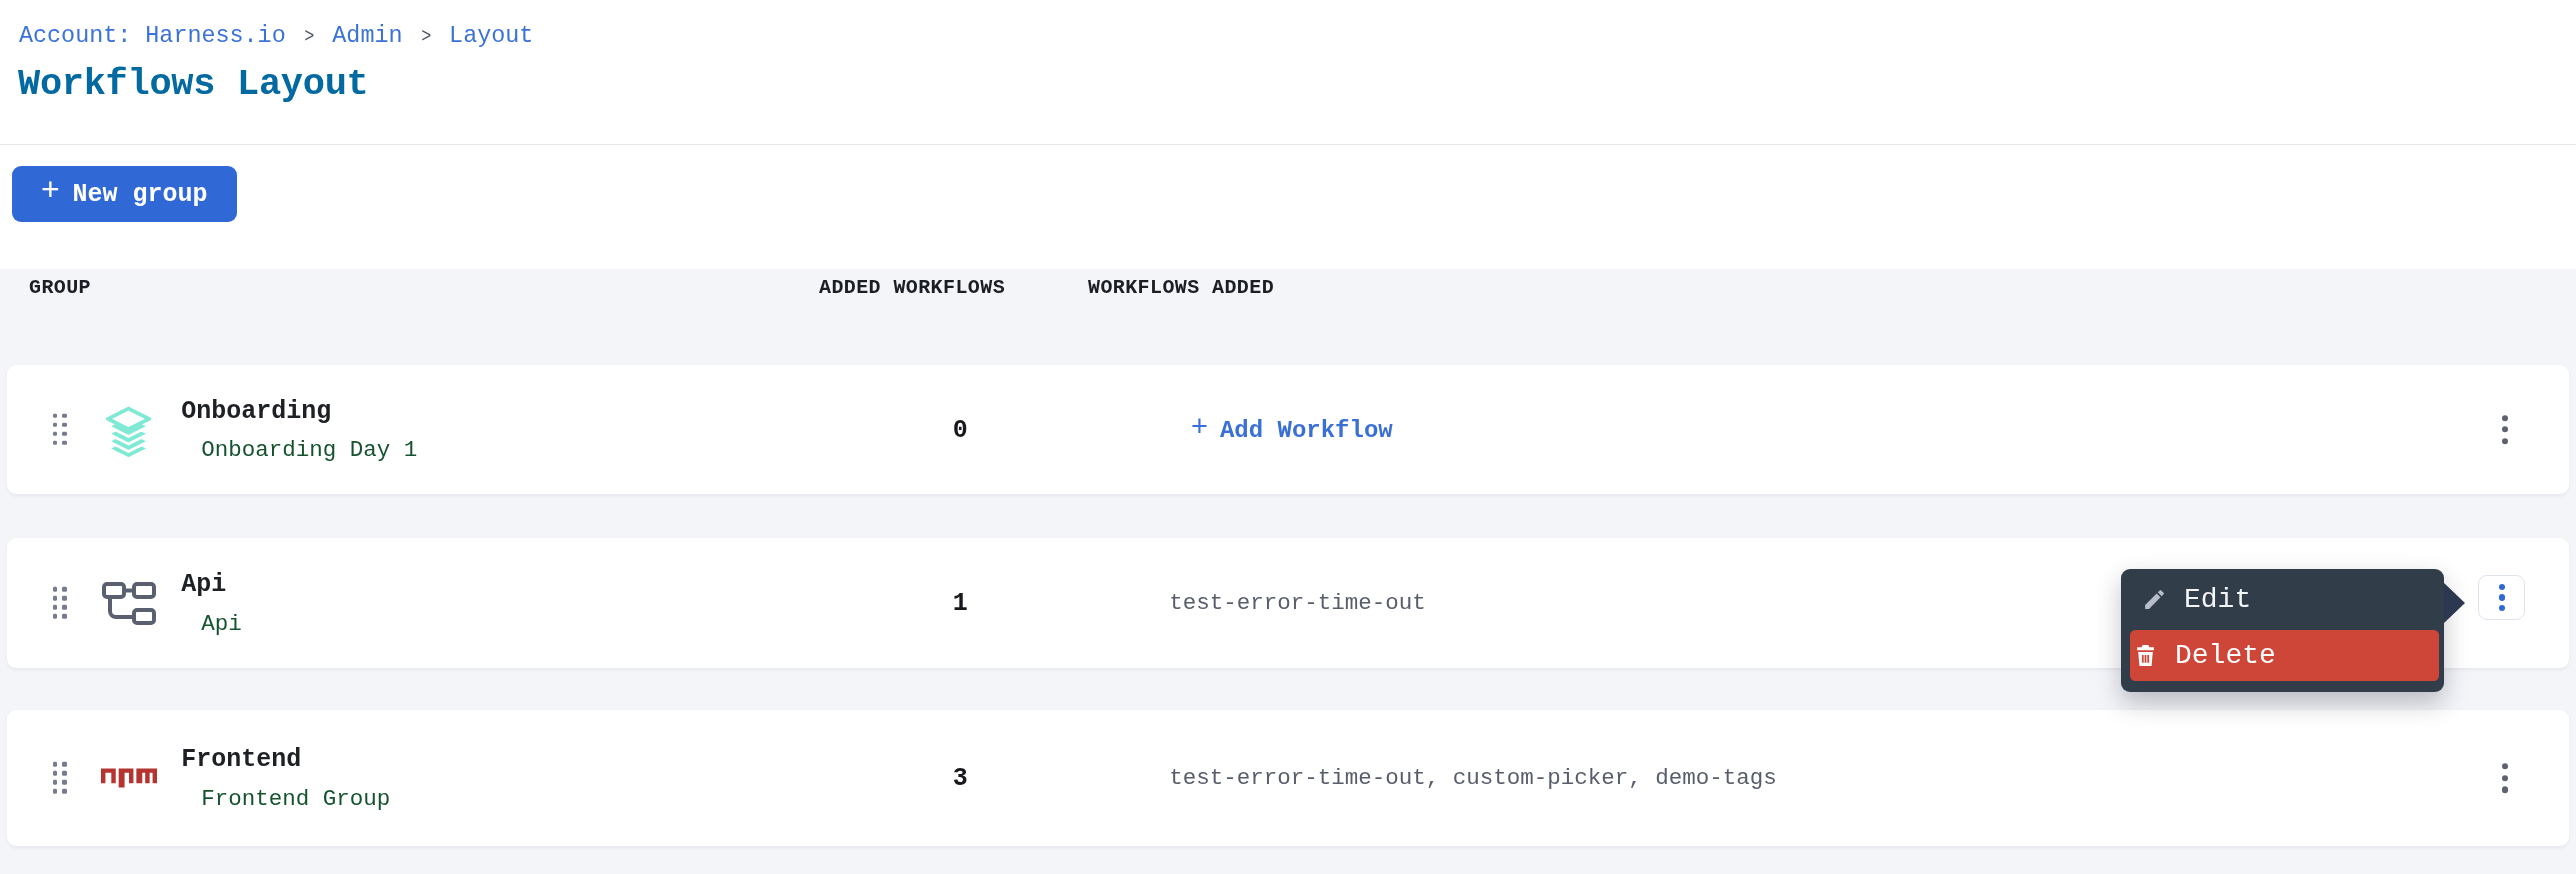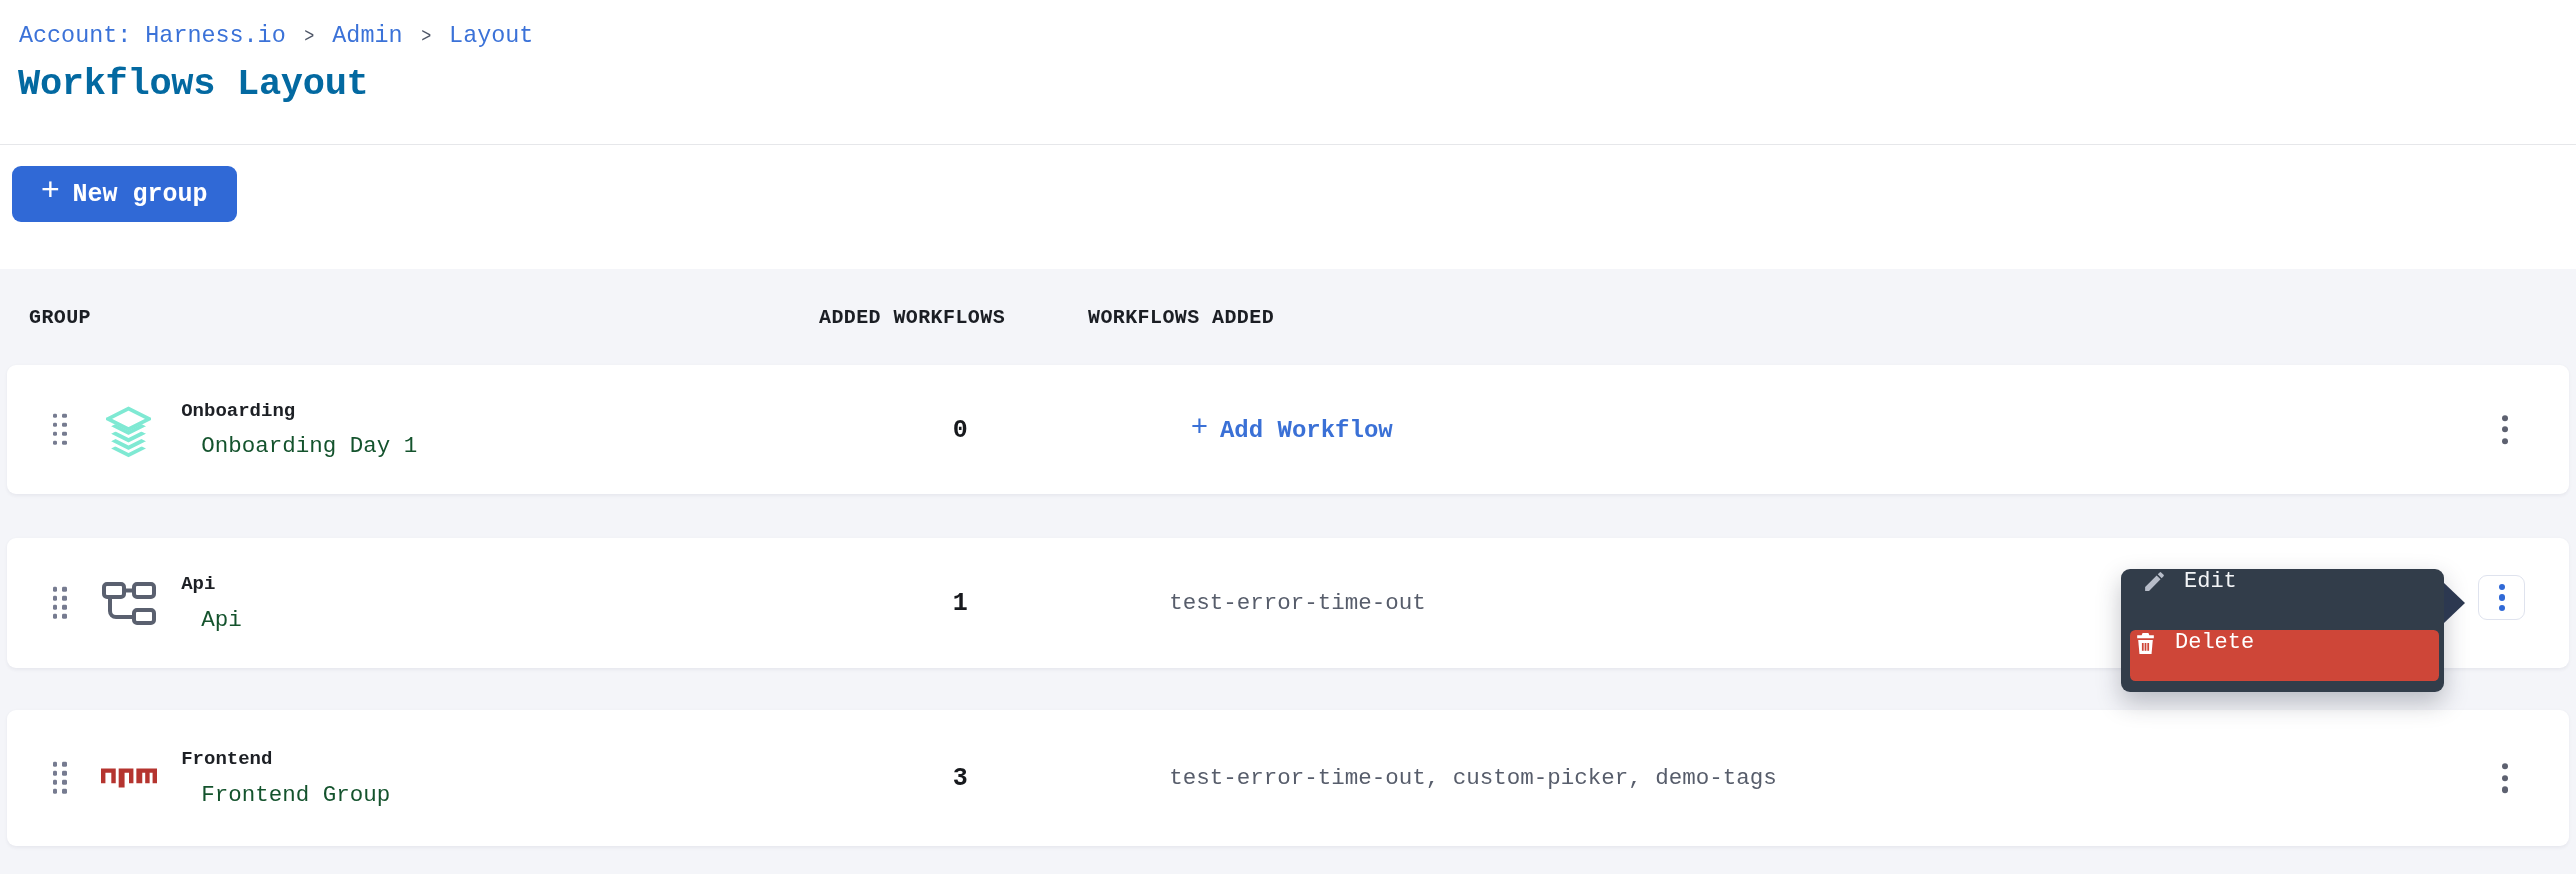--- a/index.html
+++ b/index.html
@@ -14,40 +14,40 @@
   .page-title { position:absolute; left:18px; top:63px; font-size:37px; font-weight:700; color:#0369a1; letter-spacing:-0.3px; }
   .top-divider { position:absolute; top:144px; left:0; width:100%; height:0.9px; background:#e6e7ea; }
 
   .btn-new-group { position:absolute; left:11.7px; top:166px; width:225px; height:56px; background:#3069d6;
     color:#ffffff; border:none; border-radius:9px; font-family:inherit; font-size:25px; font-weight:700;
     display:flex; align-items:center; justify-content:center; gap:12.6px; cursor:pointer; }
   .btn-new-group .plus { font-size:32px; font-weight:400; line-height:1; margin-top:-3.6px; }
 
   
   .table-area { position:absolute; top:269px; left:0; right:0; bottom:0; background:#f4f5f9; }
-  .col-header { position:absolute; top:37px; font-size:20px; font-weight:700; color:#1b1e24; letter-spacing:0.4px; }
+  .col-header { position:absolute; top:7px; font-size:20px; font-weight:700; color:#1b1e24; letter-spacing:0.4px; }
   .col-group   { left:29px; }
   .col-total   { left:819px; }
   .col-added   { left:1088px; }
 
   .card { position:absolute; left:7.2px; width:2562px; background:#ffffff; border-radius:9px;
     box-shadow:0 1.8px 3.6px rgba(40,41,61,0.06); }
   .card.r1 { top:96px; height:129px; }
   .card.r2 { top:269px; height:130px; }
   .card.r3 { top:441px; height:136px; }
 
   .drag-handle { position:absolute; left:40px; top:50%; transform:translateY(-50%);
     display:grid; grid-template-columns:repeat(2,4.5px); grid-auto-rows:4.5px; gap:4.5px 5.4px; padding:5.4px; cursor:grab; }
   .drag-handle i { width:4.5px; height:4.5px; background:#767b90; border-radius:1.4px; }
 
   .row-icon { position:absolute; left:90px; top:50%; transform:translateY(-50%); width:63px;
     display:flex; align-items:center; justify-content:center; }
 
   .row-text { position:absolute; left:174px; top:50%; transform:translateY(-50%); }
-  .row-name { font-size:19px; font-weight:700; color:#1d2025; margin-bottom:11.7px; }
+  .row-name { font-size:25px; font-weight:700; color:#1d2025; margin-bottom:11.7px; }
   .row-desc { font-size:22.5px; color:#14532d;margin-left:20px; }
 
   .row-total { position:absolute; left:845px; width:216px; text-align:center; top:50%; transform:translateY(-50%);
     font-size:25px; font-weight:700; color:#17191d; }
 
   .row-added { position:absolute; left:1162px; top:50%; transform:translateY(-50%);
     font-size:22.5px; color:#575d6b; }
   .add-workflow { display:flex; align-items:center; gap:11.7px; color:#3a70d6; font-size:24px; font-weight:600;
     text-decoration:none; cursor:pointer; margin-left:21.6px; }
   .add-workflow .plus { font-size:29px; font-weight:400; line-height:1; margin-top:-2.7px; }
@@ -59,21 +59,21 @@
   .kebab-btn { position:absolute; right:44px; top:37px; width:47px; height:45px; background:#ffffff;
     border:1.8px solid #dfe3ee; border-radius:9px; display:flex; flex-direction:column; align-items:center;
     justify-content:center; gap:4.5px; cursor:pointer; }
   .kebab-btn i { width:6.3px; height:6.3px; border-radius:50%; background:#3069d6; }
 
   
   .context-menu { position:absolute; left:2121px; top:300px; width:323px; background:#323d4a; border-radius:9px;
     padding:0 0 10.8px 0; box-shadow:0 10.8px 25px rgba(35,38,59,0.28); z-index:5; }
   .menu-tail { position:absolute; left:100%; top:14.4px; width:0; height:0;
     border-top:20px solid transparent; border-bottom:20px solid transparent; border-left:21.6px solid #2c3850; }
-  .menu-item { display:flex; font-size:22px; cursor:pointer; }
+  .menu-item { display:flex; align-items:center; font-size:28px; cursor:pointer; }
   .menu-item.edit { height:61px; padding-left:21px; gap:17px; color:#f3f5f7; }
   .menu-item.delete { margin:0 5.4px 0 9px; height:51px; background:#ce4638; border-radius:5.4px;
     padding-left:3px; gap:17px; color:#ffffff; }
   .menu-item svg { flex:0 0 auto; }
 </style>
 </head>
 <body>
 
 <div class="screen">
 

